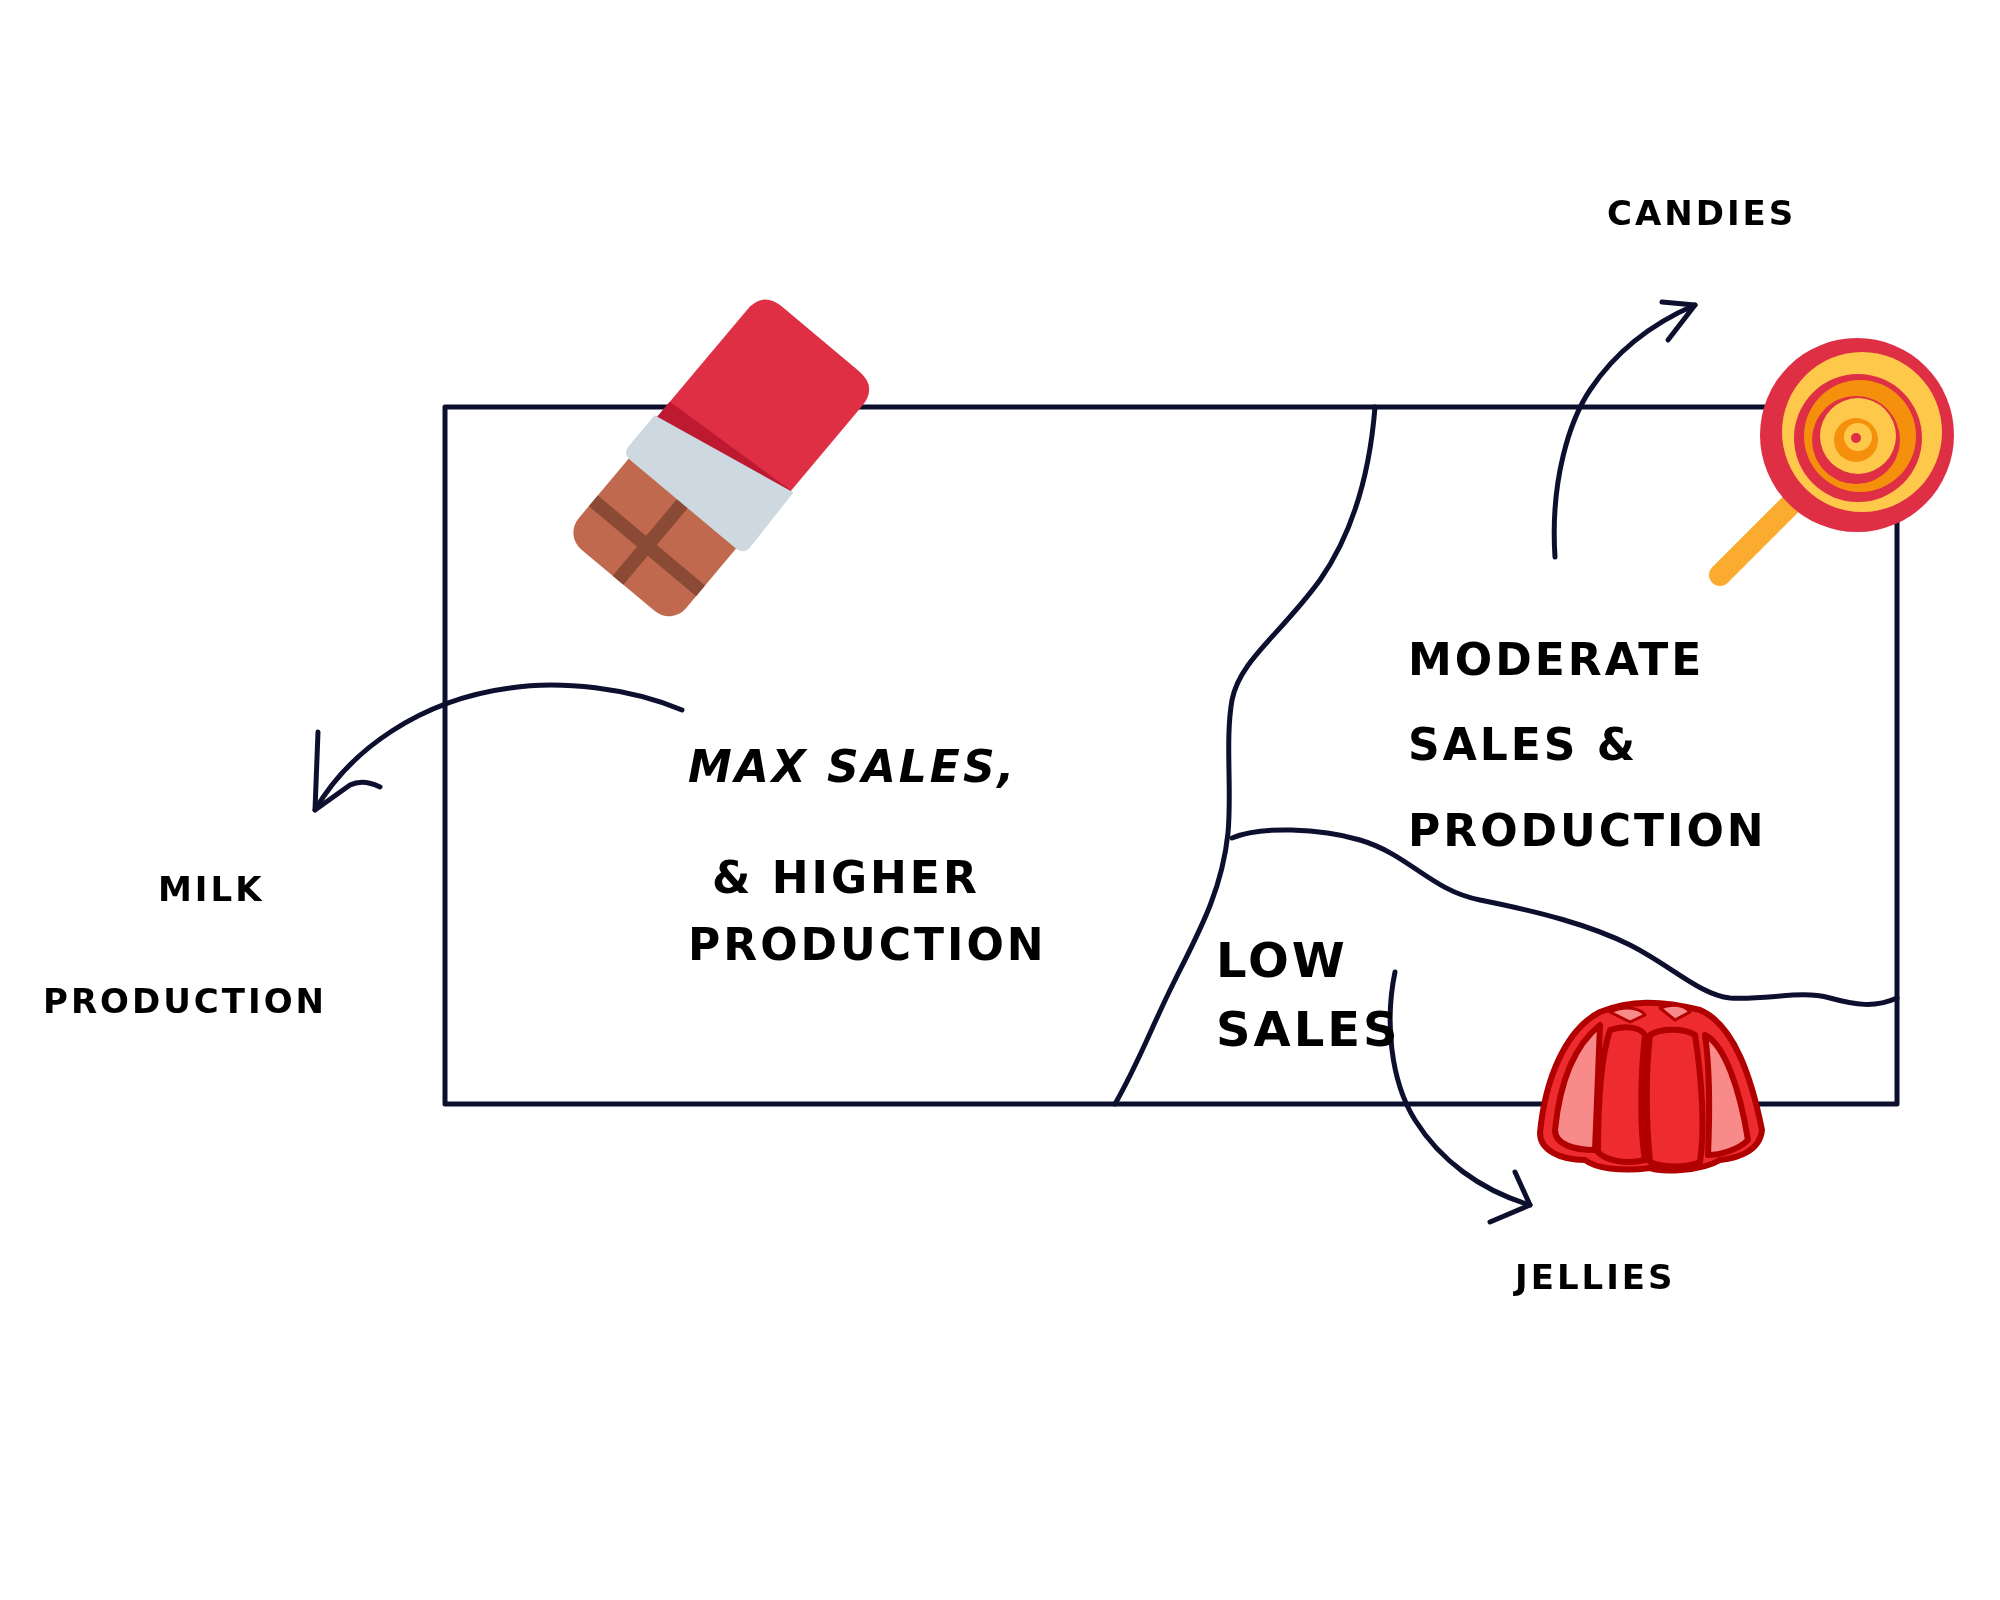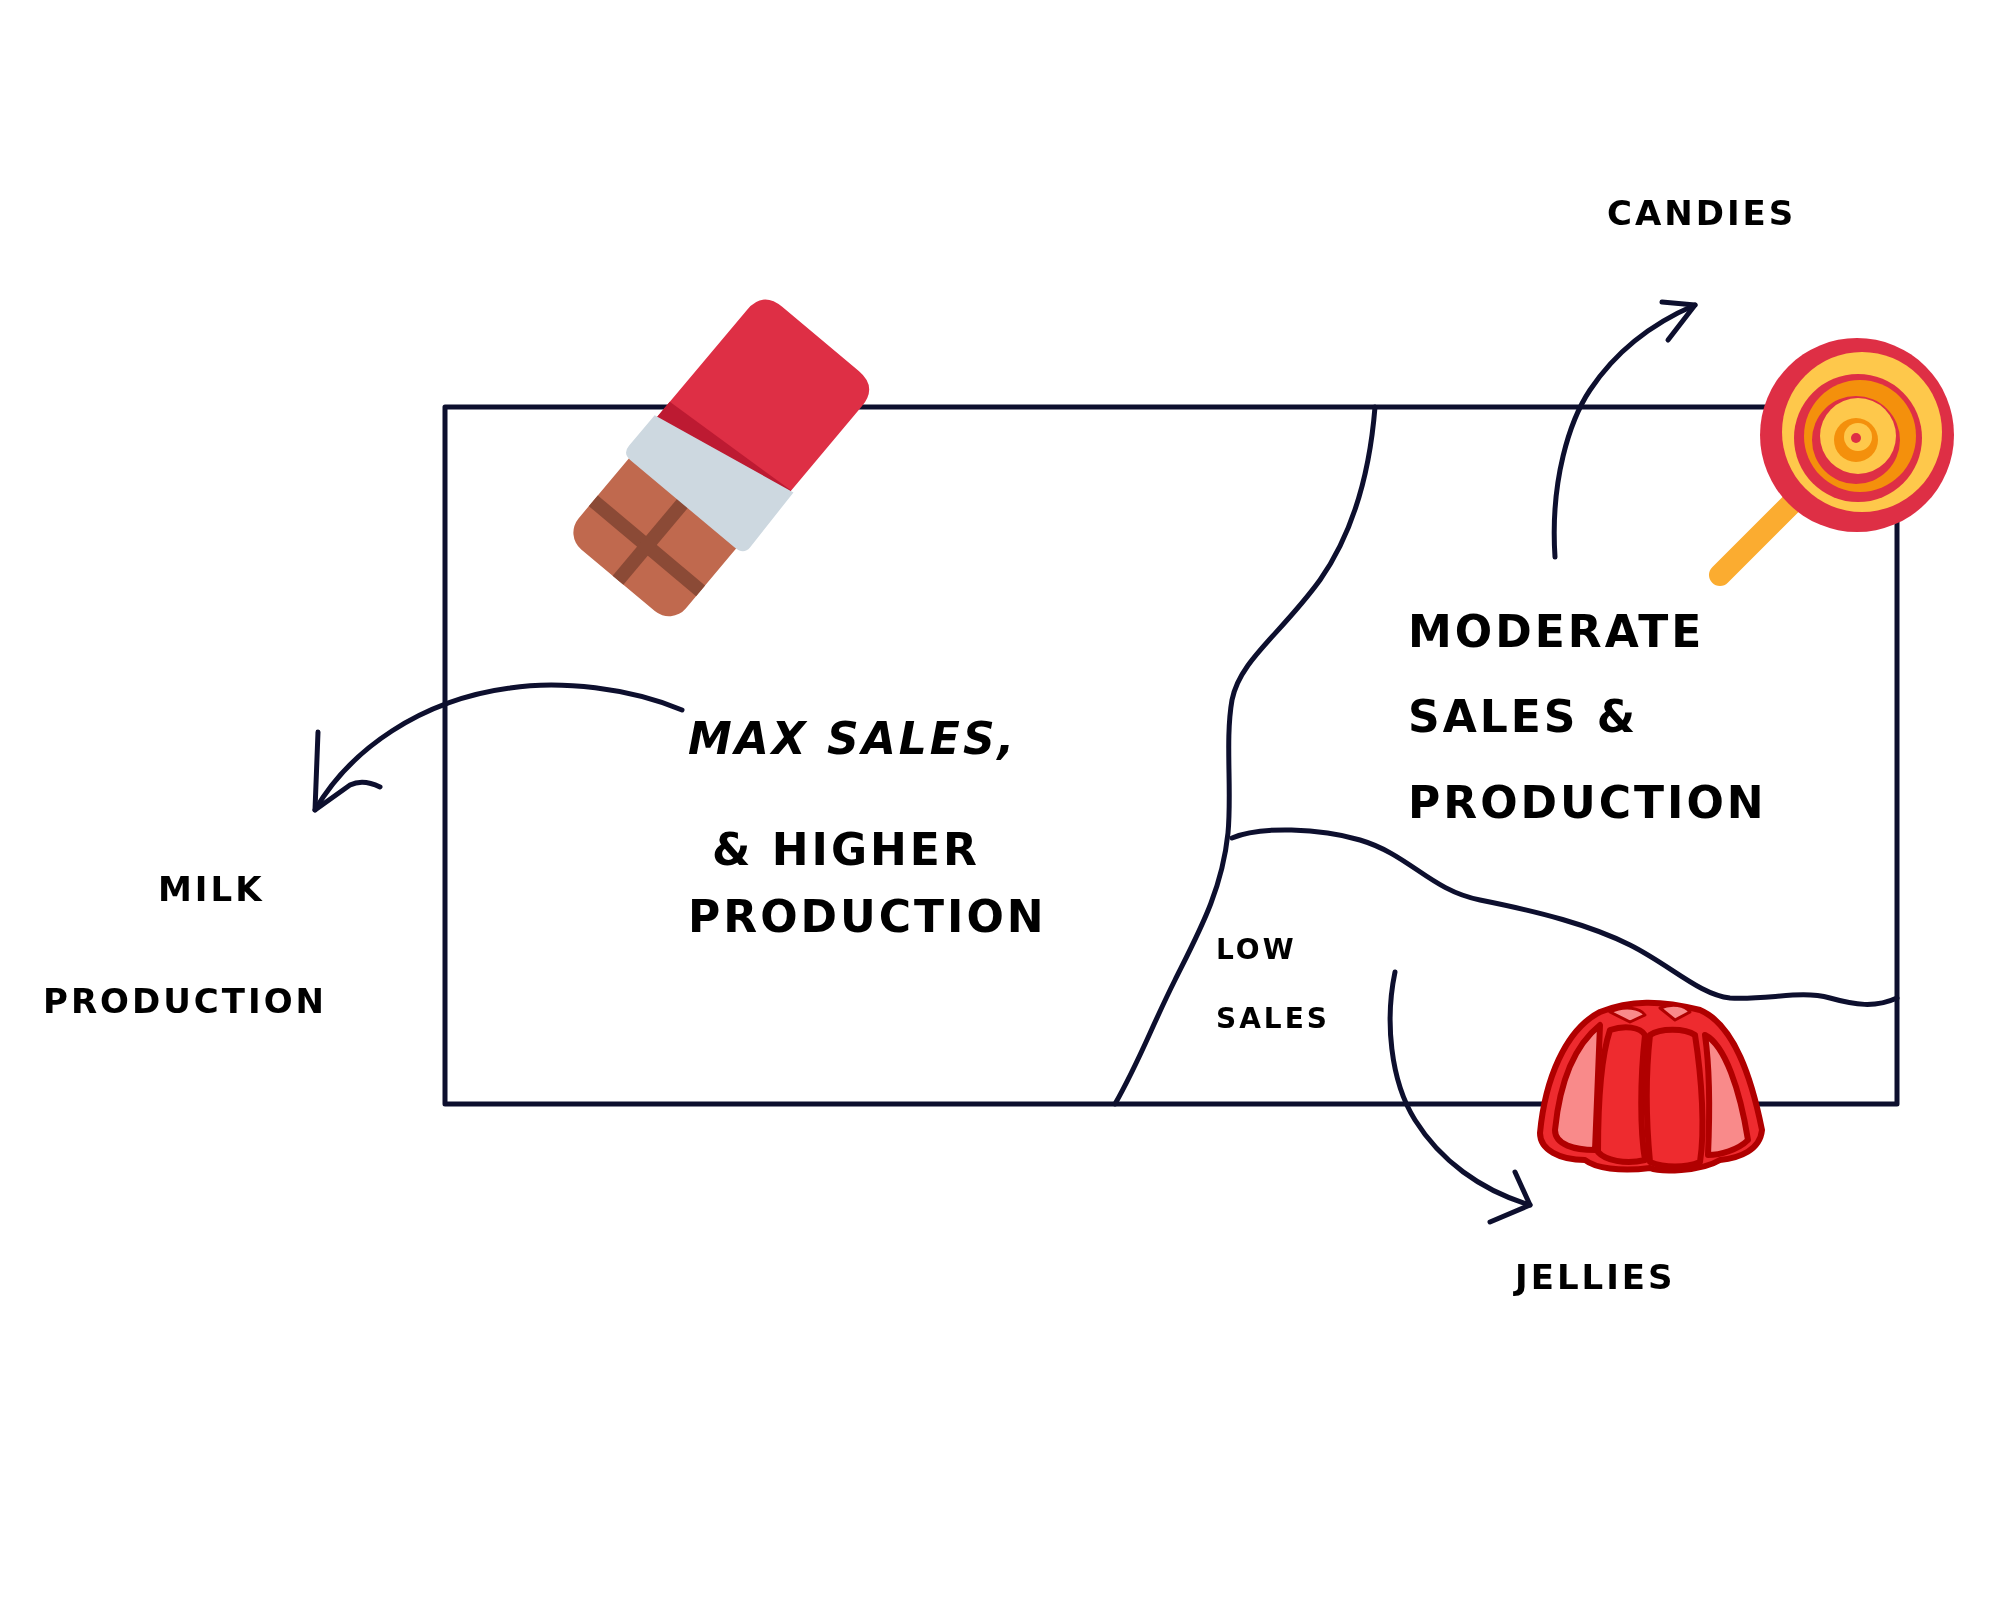--- a/index.html
+++ b/index.html
@@ -2,22 +2,22 @@
 <html><head>
 <meta charset="utf-8">
 <style>
   html, body { margin:0; padding:0; background:#ffffff; }
   body { width:2000px; height:1600px; position:relative; overflow:hidden;
          font-family:"DejaVu Sans", sans-serif; }
   svg.canvas { position:absolute; left:0; top:0; }
   .label { position:absolute; color:#000000; font-family:"DejaVu Sans", sans-serif;
            font-weight:bold; letter-spacing:3px; white-space:nowrap; line-height:1; }
   .big { font-size:34px; }
-  .mid { font-size:44px; }
-  .small { font-size:28px; }
+  .mid { font-size:44px;margin-top:28px; }
+  .small { font-size:48px; }
 </style>
 </head>
 <body>
 
 <svg class="canvas" width="2000" height="1600" viewBox="0 0 2000 1600">
   <g fill="none" stroke="#0d0f2e" stroke-width="5" stroke-linecap="round" stroke-linejoin="round">
 
     <rect x="445" y="407" width="1452" height="697"></rect>
 
     <path d="M1375,407 C1370,470 1355,530 1320,580 C1280,635 1240,660 1232,700 C1225,740 1232,790 1228,833 C1222,890 1200,930 1175,980 C1150,1030 1140,1060 1115,1104"></path>

